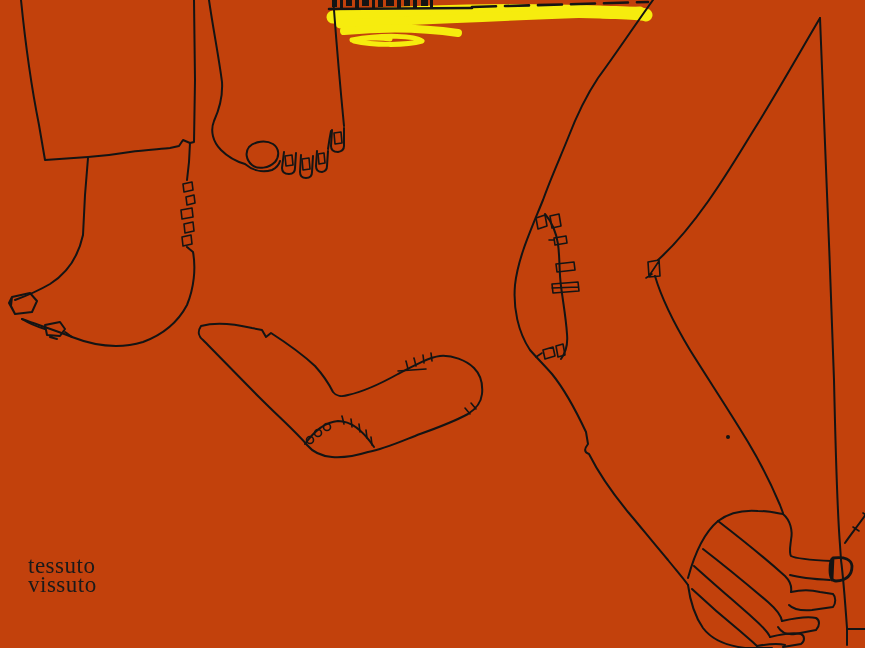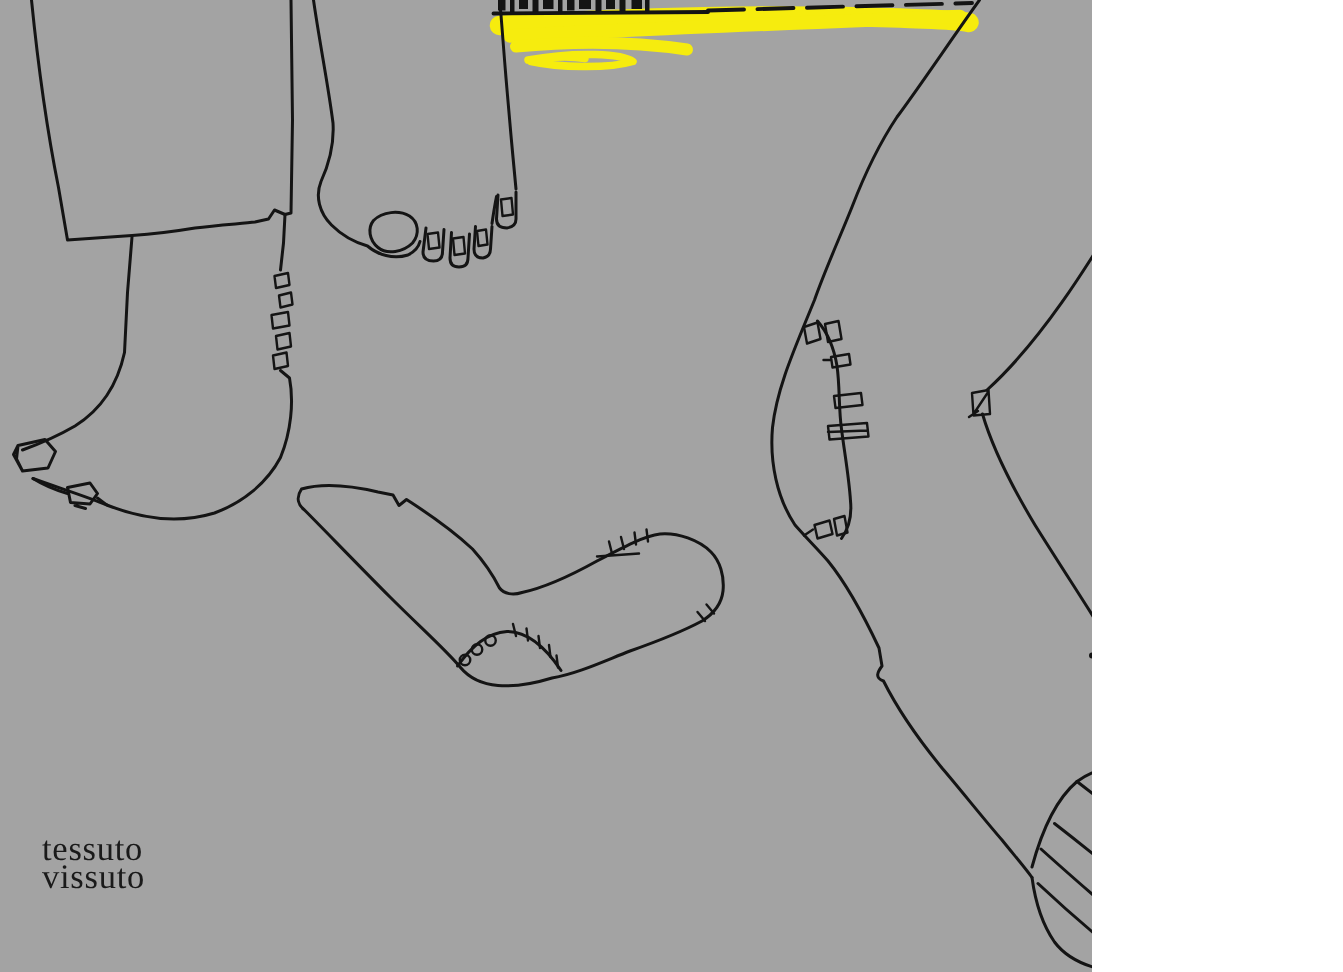--- a/index.html
+++ b/index.html
@@ -1,19 +1,19 @@
 <!DOCTYPE html>
 <html><head>
 <meta charset="utf-8">
 <style>
   html,body{margin:0;padding:0;background:#ffffff;}
   #stage{
     position:relative;
-    width:728px;height:648px;
-    background:#a3a3a3;
+    width:865px;height:648px;
+    background:#c2410c;
     overflow:hidden;
     font-family:"Liberation Serif", serif;
   }
   #art{position:absolute;left:0;top:0;}
   .signature{
     position:absolute;
     left:28px;top:556px;
     color:#1a1a1a;
     font-size:23px;
     line-height:19px;

